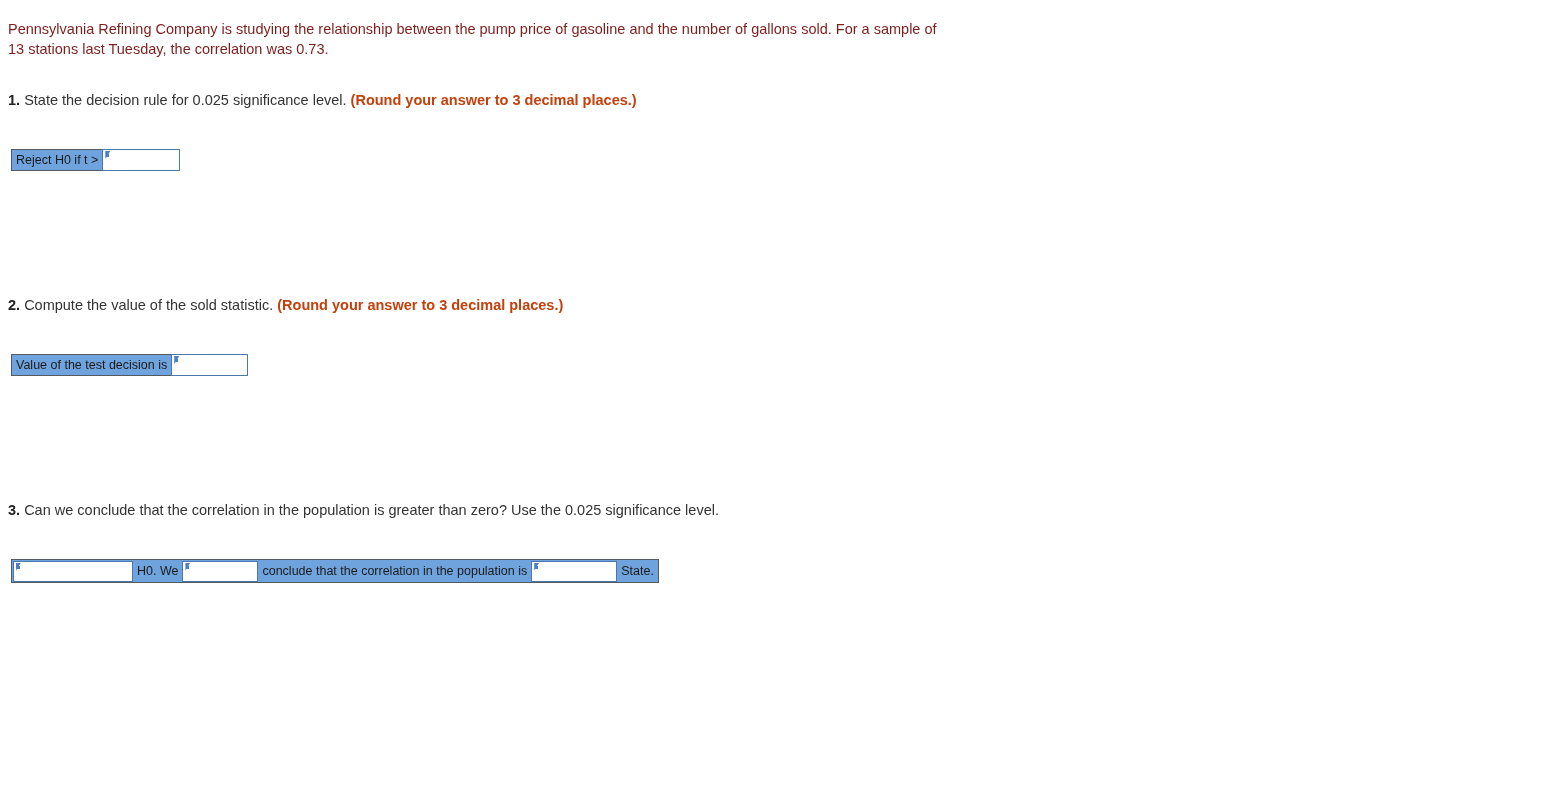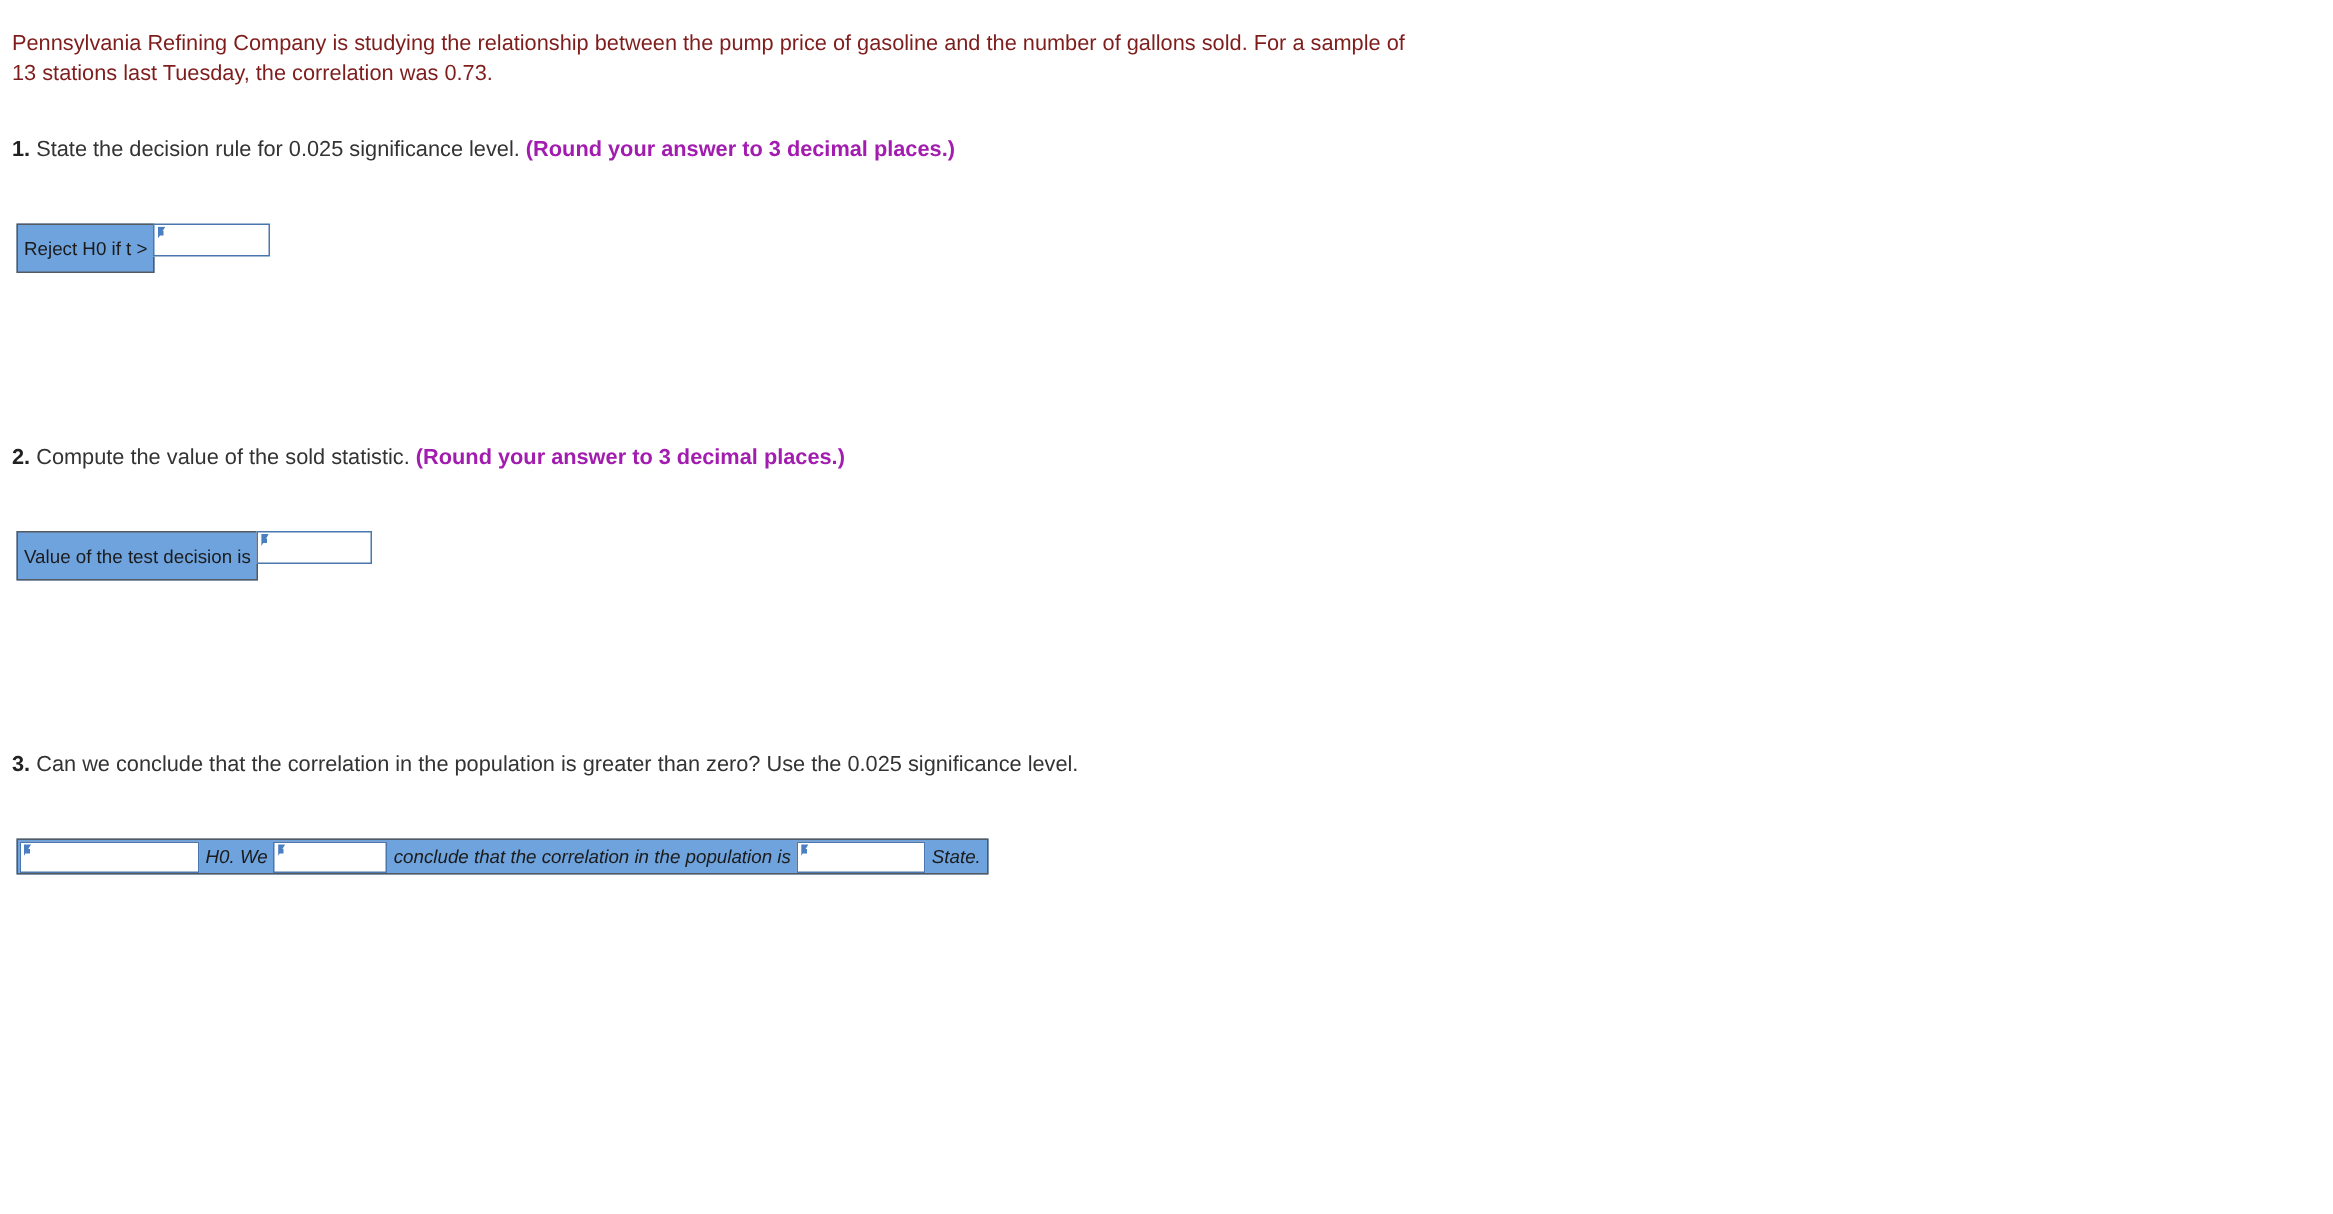--- a/index.html
+++ b/index.html
@@ -44,21 +44,21 @@
     line-height: 20px;
     color: #333333;
     white-space: nowrap;
   }
   .q-num {
     font-weight: bold;
     color: #222222;
   }
   .q-note {
     font-weight: bold;
-    color: #a21caf;
+    color: #c2410c;
   }
   #q1 { top: 90px; }
   #q2 { top: 295px; }
   #q3 { top: 500px; }
 
   
   .answer-row {
     position: absolute;
     left: 11px;
     display: flex;
@@ -68,21 +68,21 @@
   #row1 { top: 149px; }
   #row2 { top: 354px; }
   #row3 { top: 559px; }
 
   .tag {
     background: #6fa3dd;
     border: 1px solid #555a60;
     color: #1b1b1b;
     font-size: 12.5px;
     line-height: 20px;
-    height: 33px;
+    height: 22px;
     padding: 0 4px;
     white-space: nowrap;
     display: flex;
     align-items: center;
     margin-right: -1px;
   }
 
   .field {
     position: relative;
     background: #ffffff;
@@ -127,21 +127,20 @@
     height: 24px;
     padding: 0;
   }
   .band .field { margin: 0; align-self: center; height: 21px; }
   .band .tag {
     border: none;
     margin: 0;
     height: 22px;
     align-self: center;
     background: transparent;
-    font-style: italic;
   }
   .band-pad-l { width: 1px; }
 </style>
 </head>
 <body>
 
 <div class="page">
 
   <div class="intro">Pennsylvania Refining Company is studying the relationship between the pump price of gasoline and the number of gallons sold. For a sample of 13 stations last Tuesday, the correlation was 0.73.</div>
 

